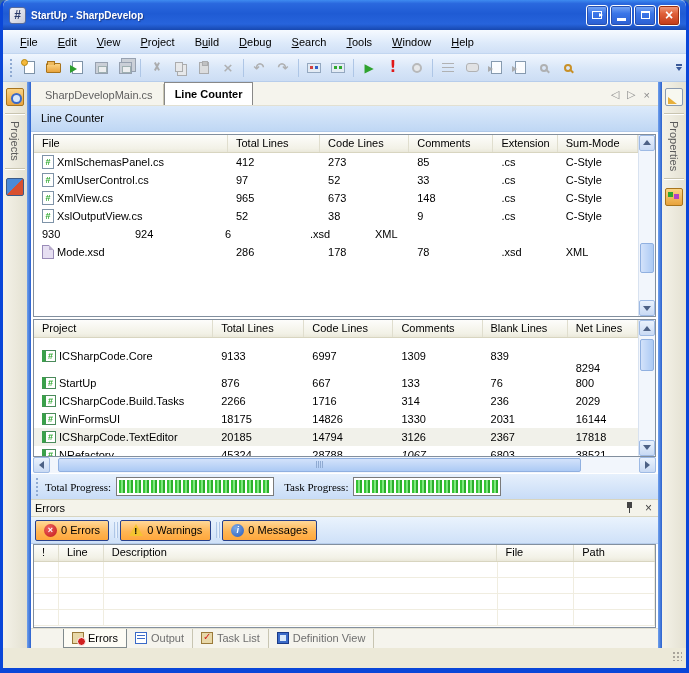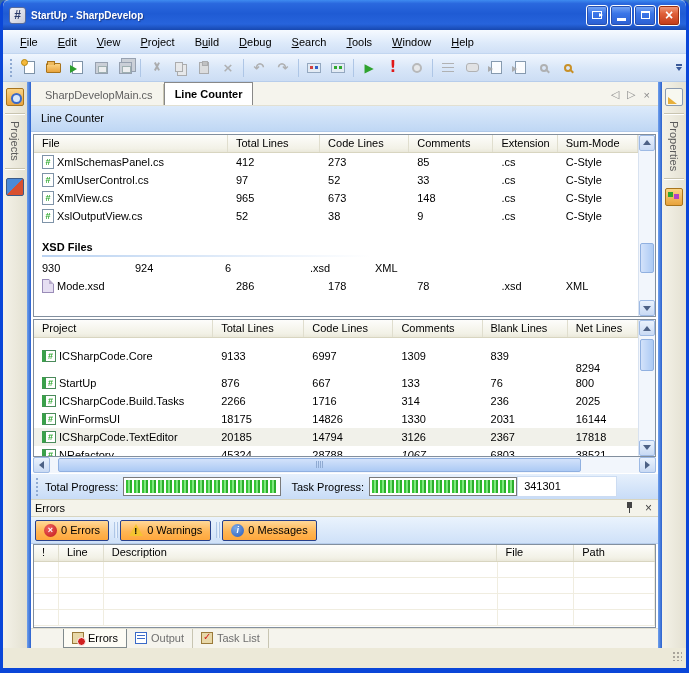--- a/index.html
+++ b/index.html
@@ -125,21 +125,21 @@
   .tri-lf { width:0; height:0; border-top:4px solid transparent; border-bottom:4px solid transparent; border-right:5px solid #4D6185; }
   .tri-rt { width:0; height:0; border-top:4px solid transparent; border-bottom:4px solid transparent; border-left:5px solid #4D6185; }
   .hscroll { height:16px; margin:0 2px; background:#F2F6FC; display:flex; align-items:stretch; }
   .hsb-btn { flex:0 0 17px; background:linear-gradient(180deg,#EAF2FD,#C9DAF4); border:1px solid #9EBAE4; border-radius:2px; display:flex; align-items:center; justify-content:center; }
   .hsb-track { flex:1; position:relative; }
   .hsb-thumb { position:absolute; top:1px; bottom:1px; left:8px; right:58px; background:linear-gradient(180deg,#D3E2FA,#ACCAF4); border:1px solid #90B0E0; border-radius:2px; display:flex; align-items:center; justify-content:center; gap:1px; }
   .hsb-thumb i { width:1px; height:7px; background:#8FAAD2; }
   
   .progress-strip { height:27px; background:linear-gradient(180deg,#E6F0FC,#C8DCF7); border-top:1px solid #fff; display:flex; align-items:center; padding-left:4px; font-size:11px; }
   .pgrip { width:5px; height:19px; margin-right:5px; background-image:radial-gradient(#8FAAD2 38%,transparent 45%); background-size:4px 4px; }
-  .plabel { margin-right:5px; white-space:nowrap; }
+  .plabel { margin-right:5px; white-space:nowrap;font-family:Liberation Serif, serif; }
   .pbar { height:19px; border:1px solid #7A7A7A; background:#fff; padding:2px; margin-right:10px; }
   .pfill { height:100%; background:repeating-linear-gradient(90deg,#35C435 0 2px,#7FE87F 2px 4px,#2AAE2A 4px 6px,#FFFFFF 6px 8px); }
   .pb1 { width:158px; } .pb2 { width:148px; margin-right:0; }
   .pcounter { width:100px; height:21px; background:#fff; border:1px solid #CCDCF2; font-size:11px; padding:3px 0 0 6px; }
   
   .err-title { height:18px; background:#F4F3EA; border:1px solid #D8D5C0; border-left:none; border-right:none;
     display:flex; align-items:center; font-size:11px; padding:0 6px 0 4px; color:#000; }
   .err-title .sp { flex:1; }
   .pin-icon { width:10px; height:12px; position:relative; margin-right:10px; }
   .pin-icon::before { content:""; position:absolute; left:2px; top:0; width:5px; height:6px; background:#444; }
@@ -371,24 +371,20 @@
               <div class="cell" style="width: 196px;">
                 <span class="fi fi-cs">#</span>
                 <span>XslOutputView.cs</span>
               </div>
               <div class="cell" style="width: 93px;">52</div>
               <div class="cell" style="width: 90px; text-align: right;">38</div>
               <div class="cell" style="width: 85px;">9</div>
               <div class="cell" style="width: 65px;">.cs</div>
               <div class="cell" style="width: 81px;">C-Style</div>
             </div>
-            <div class="group-row">
-              <div class="group-label">XSD Files</div>
-              <div class="group-line"></div>
-            </div>
             <div class="row">
               <div class="cell" style="width: 93px;">930</div>
               <div class="cell" style="width: 90px;">924</div>
               <div class="cell" style="width: 85px;">6</div>
               <div class="cell" style="width: 65px;">.xsd</div>
               <div class="cell" style="width: 81px;">XML</div>
             </div>
             <div class="row">
               <div class="cell" style="width: 196px;">
                 <span class="fi fi-xsd"></span>
@@ -448,21 +444,21 @@
             </div>
             <div class="row">
               <div class="cell" style="width: 181px;">
                 <span class="fi fi-prj">#</span>
                 <span>ICSharpCode.Build.Tasks</span>
               </div>
               <div class="cell" style="width: 92px;">2266</div>
               <div class="cell" style="width: 90px;">1716</div>
               <div class="cell" style="width: 90px;">314</div>
               <div class="cell" style="width: 86px;">236</div>
-              <div class="cell" style="width: 71px;">2025</div>
+              <div class="cell" style="width: 71px;">2029</div>
             </div>
             <div class="row">
               <div class="cell" style="width: 181px;">
                 <span class="fi fi-prj">#</span>
                 <span>WinFormsUI</span>
               </div>
               <div class="cell" style="width: 92px;">18175</div>
               <div class="cell" style="width: 90px;">14826</div>
               <div class="cell" style="width: 90px;">1330</div>
               <div class="cell" style="width: 86px;">2031</div>
@@ -537,21 +533,20 @@
       <div class="progress-strip">
         <div class="pgrip"></div>
         <span class="plabel">Total Progress:</span>
         <div class="pbar pb1">
             <div class="pfill"></div>
           </div>
         <span class="plabel">Task Progress:</span>
         <div class="pbar pb2">
             <div class="pfill"></div>
           </div>
-        <div class="pcounter">341301</div>
       </div>
 
       <div class="err-title">
         <span>Errors</span>
         <span class="sp"></span>
         <span class="pin-icon"></span>
         <span class="err-close">×</span>
       </div>
       <div class="err-toolbar" id="err-toolbar">
           <div class="err-btn">
@@ -612,20 +607,24 @@
             <span class="bt-ic bt-errors"></span>
             <span>Errors</span>
           </div>
           <div class="btab">
             <span class="bt-ic bt-output"></span>
             <span>Output</span>
           </div>
           <div class="btab">
             <span class="bt-ic bt-task"></span>
             <span>Task List</span>
+          </div>
+          <div class="btab">
+            <span class="bt-ic bt-def"></span>
+            <span>Definition View</span>
           </div>
         </div>
     </div>
 
     <div class="accent"></div>
 
     <div class="side-strip">
       <div class="pad-ic ip-props"></div>
       <div class="side-divider"></div>
       <div class="vtext">Properties</div>

